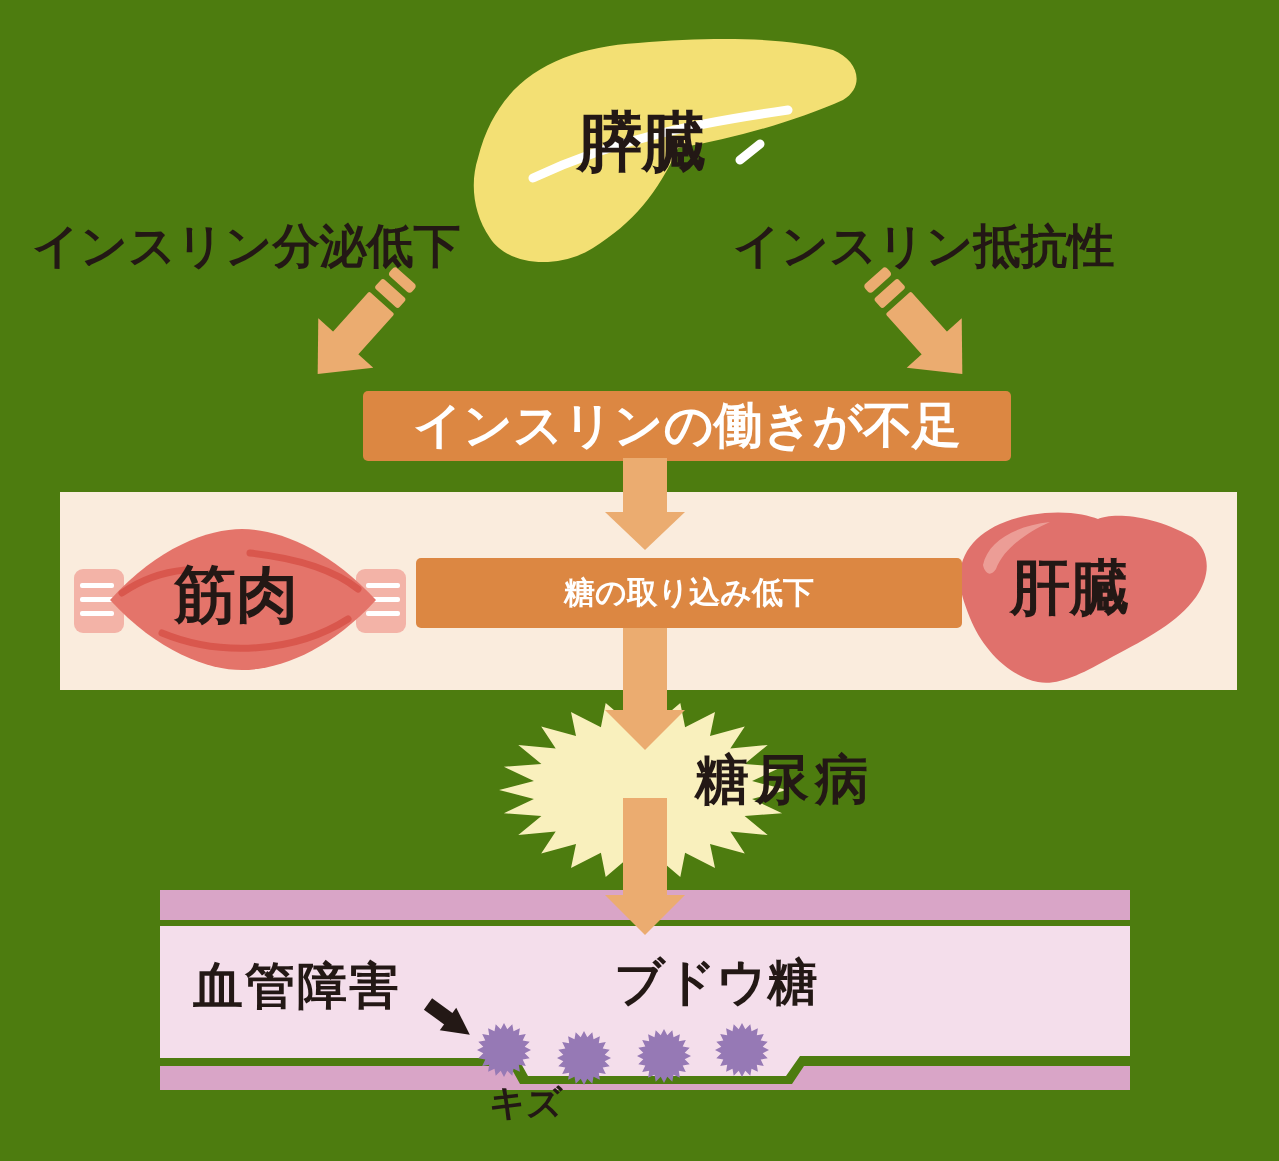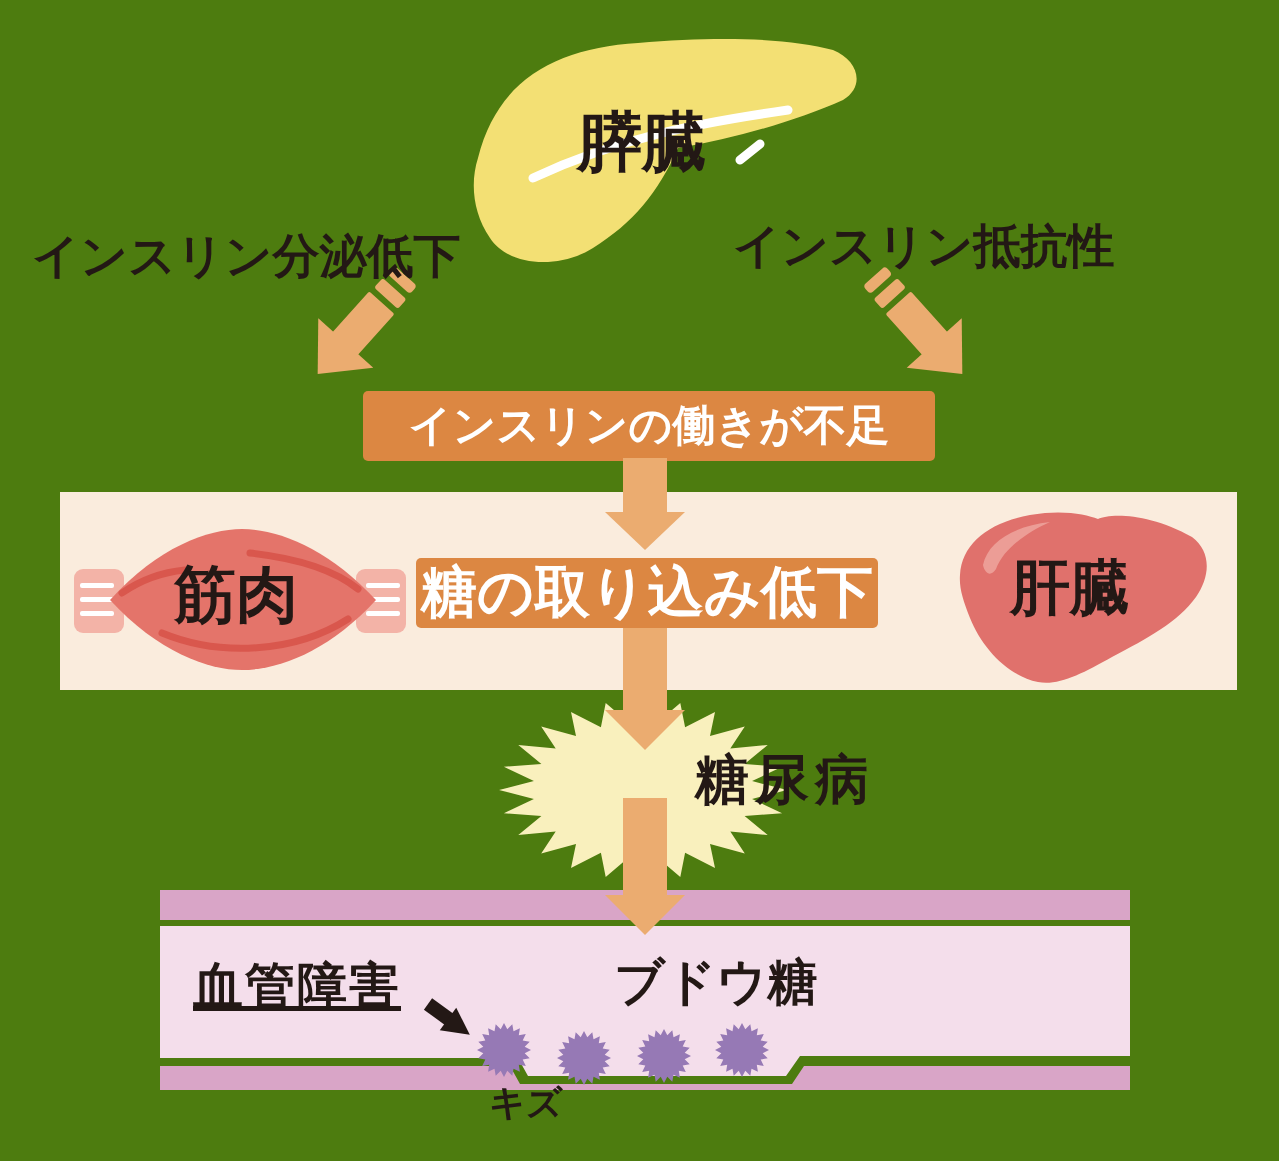--- a/index.html
+++ b/index.html
@@ -9,40 +9,40 @@
   }
   .abs{position:absolute;}
   .label{line-height:1.05;white-space:nowrap;z-index:6;}
   .band{
     left:60px;top:492px;width:1177px;height:198px;background:#FAECDD;z-index:1;
   }
   .obox{
     background:#DC8742;border-radius:5px;display:flex;align-items:center;justify-content:center;
     color:#ffffff;z-index:3;
   }
-  #box1{left:363px;top:391px;width:572px;height:70px;font-size:43px;}
-  #box2{left:416px;top:558px;width:462px;height:70px;font-size:56px;}
+  #box1{left:363px;top:391px;width:648px;height:70px;font-size:49px;}
+  #box2{left:416px;top:558px;width:546px;height:70px;font-size:31px;}
   svg{display:block;overflow:visible;}
   .z1{z-index:1}.z2{z-index:2}.z4{z-index:4}
 </style>
 </head>
 <body>
 
 <div id="canvas">
 
   <svg class="abs z1" style="left:458px;top:28px;" width="420" height="250" viewBox="0 0 420 250">
     <path fill="#F3E074" d="M 20,130 C 40,50 100,20 180,15 C 260,8 330,10 375,22
       C 400,32 408,58 385,72 C 340,92 280,110 220,120 C 200,165 175,195 135,220
       C 100,242 50,238 32,210 C 15,185 12,155 20,130 Z"></path>
     <path fill="none" stroke="#ffffff" stroke-width="9" stroke-linecap="round" d="M 75,150 C 160,110 240,95 330,82"></path>
     <path fill="none" stroke="#ffffff" stroke-width="9" stroke-linecap="round" d="M 282,132 L 302,116"></path>
   </svg>
   <div class="abs label" style="left:577px;top:108px;font-size:65px;">膵臓</div>
 
-  <div class="abs label" style="left:32px;top:231px;font-size:47px;">インスリン分泌低下</div>
+  <div class="abs label" style="left:32px;top:221px;font-size:47px;">インスリン分泌低下</div>
   <div class="abs label" style="left:733px;top:221px;font-size:47px;">インスリン抵抗性</div>
 
   <svg class="abs z2" style="left:390px;top:272px;" width="140" height="130">
     <g transform="translate(16,4) rotate(42)" fill="#EBAC70">
       <rect x="-15" y="0" width="30" height="11" rx="4"></rect>
       <rect x="-16" y="17" width="32" height="13" rx="3"></rect>
       <rect x="-17" y="36" width="34" height="56" rx="2"></rect>
       <polygon points="-37,90 37,90 0,132"></polygon>
     </g>
   </svg>
@@ -132,17 +132,17 @@
     </g>
   </svg>
 
   <svg class="abs z4" style="left:601px;top:798px;" width="88" height="138">
     <g fill="#EBAC70">
         <rect x="22" y="0" width="44" height="99"></rect>
         <polygon points="4,97 84,97 44,137"></polygon>
       </g>
   </svg>
 
-  <div class="abs label" style="left:193px;top:960px;font-size:50px;letter-spacing:2px;text-decoration:underline;">血管障害</div>
+  <div class="abs label" style="left:193px;top:960px;font-size:50px;letter-spacing:2px;">血管障害</div>
   <div class="abs label" style="left:582px;top:956px;font-size:50px;margin-left:32px;">ブドウ糖</div>
   <div class="abs label" style="left:489px;top:1084px;font-size:36px;">キズ</div>
 
 </div>
 
 </body></html>

